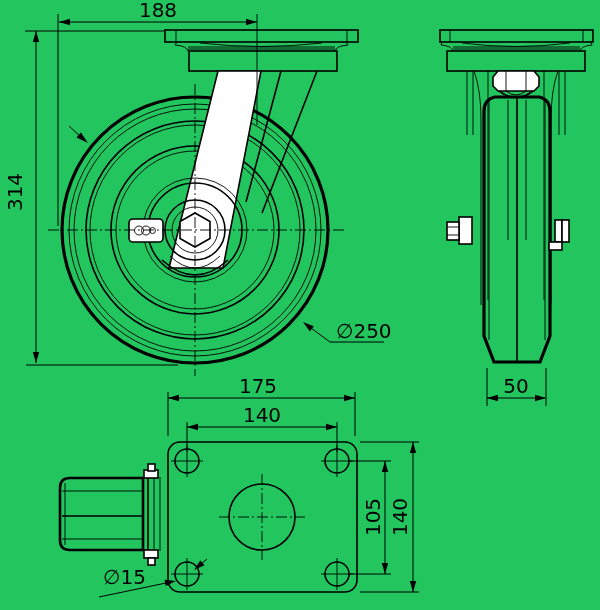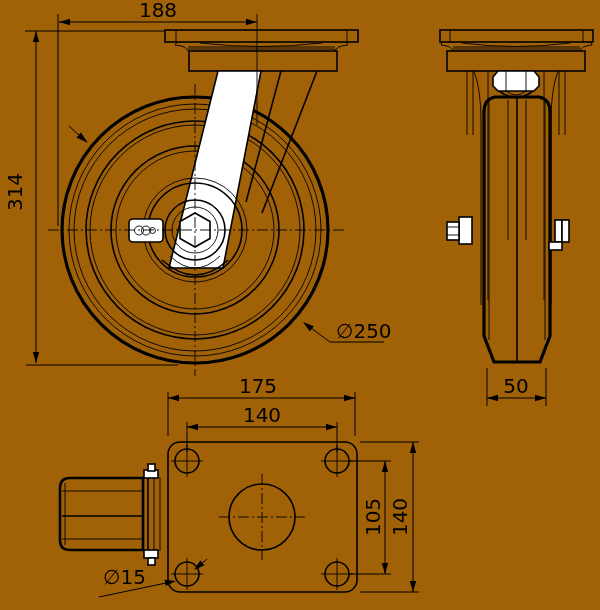--- a/index.html
+++ b/index.html
@@ -1,16 +1,16 @@
 <!DOCTYPE html>
 <html><head>
 <meta charset="utf-8">
 <style>
   html,body{margin:0;padding:0;background:#ffffff;}
-  .canvas{width:600px;height:610px;background:#a16207;}
+  .canvas{width:600px;height:610px;background:#22c55e;}
   svg{display:block;}
   .t{stroke:#000;stroke-width:3.2;fill:none;}
   .m{stroke:#000;stroke-width:1.6;fill:none;}
   .n{stroke:#000;stroke-width:0.9;fill:none;}
   .d{stroke:#000;stroke-width:1;fill:none;}
   .cl{stroke:#000;stroke-width:0.9;fill:none;stroke-dasharray:11 3 2 3;}
   .wf{fill:#ffffff;}
   .ar{fill:#000;stroke:none;}
   .tx{font-family:"DejaVu Sans","Liberation Sans",sans-serif;font-size:20px;fill:#000;}
 </style>

